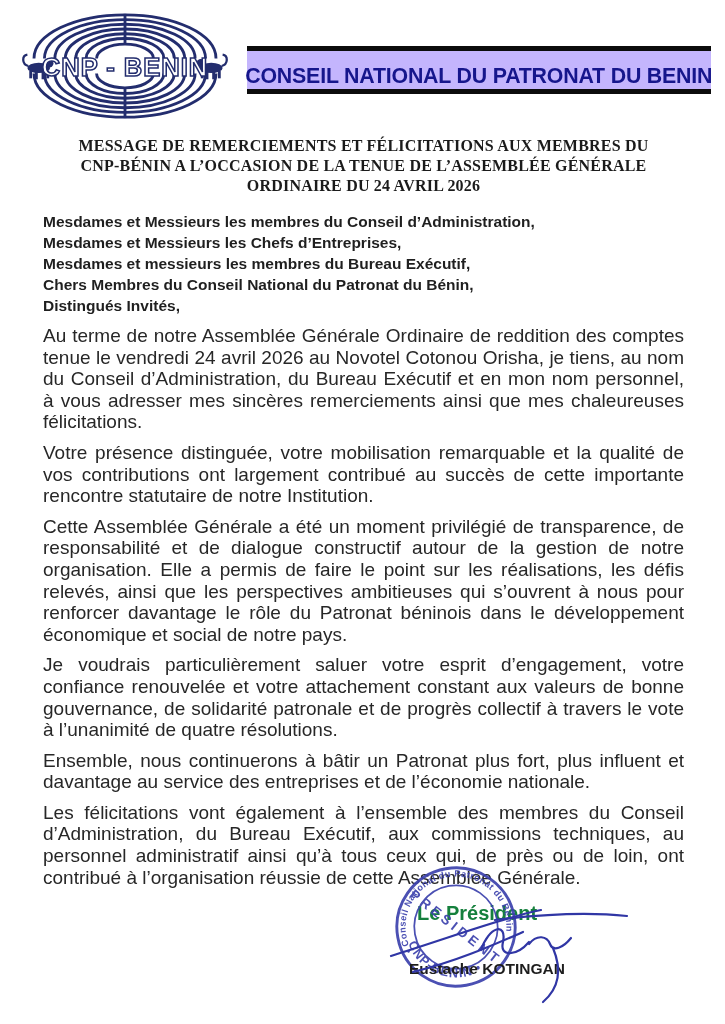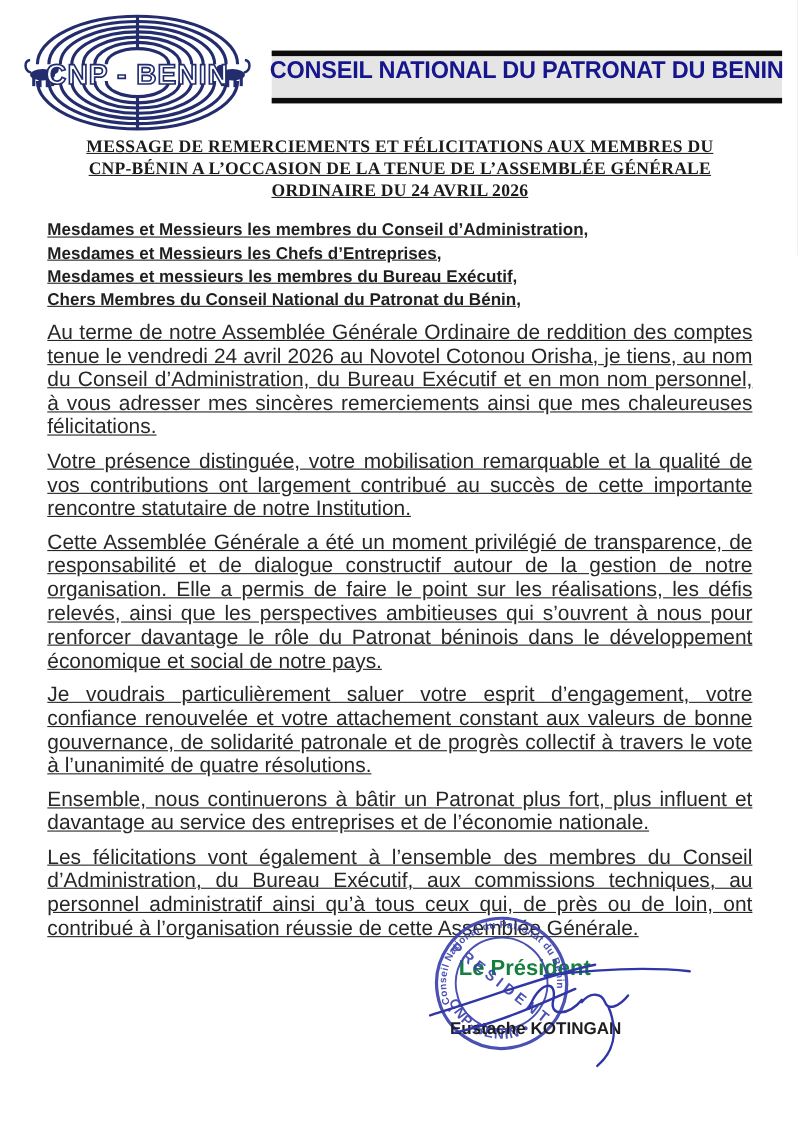--- a/index.html
+++ b/index.html
@@ -6,29 +6,29 @@
   html,body { background:#e8e8e8; }
   .page {
     position:relative; width:725px; height:1024px; margin:0 auto;
     background:#ffffff; overflow:hidden;
     font-family:"Liberation Sans", sans-serif; color:#262626;
   }
   
   .logo-wrap { position:absolute; left:16px; top:10px; width:218px; height:112px; }
   .banner {
     position:absolute; left:247px; top:46px; width:464px; height:48px;
-    background:#e5e5e5; border-top:5px solid #0c0c0c; border-bottom:5px solid #0c0c0c;
-    display:flex; align-items:flex-start; justify-content:center;
+    background:#c4b5fd; border-top:5px solid #0c0c0c; border-bottom:5px solid #0c0c0c;
+    display:flex; align-items:flex-end; justify-content:center;
   }
   .banner span {
     display:inline-block; font-weight:bold; font-size:22px; color:#16168c;
     letter-spacing:-0.2px; transform:scaleX(0.97); white-space:nowrap;
   }
   
-  .content { position:absolute; left:43px; top:124px; width:641px;text-decoration:underline; }
+  .content { position:absolute; left:43px; top:136px; width:641px; }
   .doc-title {
     font-family:"Liberation Serif", serif; font-weight:bold; font-size:16px;
     line-height:20px; text-align:center; color:#1b1b1b; letter-spacing:0.2px;
   }
   .salutations { margin-top:15px; font-weight:bold; font-size:15.5px; line-height:21px; color:#1f1f1f; }
   .body-par { margin-top:9px; font-size:19px; line-height:21.6px; text-align:justify; color:#272727; }
   
   .sig-block { position:relative; height:112px; margin-top:2px; }
   .sig-role { position:absolute; left:374px; top:12px; font-weight:bold; font-size:20px; color:#15803d; z-index:1; white-space:nowrap; }
   .sig-name { position:absolute; left:366px; top:70px; font-weight:bold; font-size:15.5px; color:#1d1d1d; z-index:3; white-space:nowrap; }
@@ -102,20 +102,21 @@
       <div>MESSAGE DE REMERCIEMENTS ET FÉLICITATIONS AUX MEMBRES DU</div>
       <div>CNP-BÉNIN A L’OCCASION DE LA TENUE DE L’ASSEMBLÉE GÉNÉRALE</div>
       <div>ORDINAIRE DU 24 AVRIL 2026</div>
     </div>
 
     <div class="salutations">
       <div>Mesdames et Messieurs les membres du Conseil d’Administration,</div>
       <div>Mesdames et Messieurs les Chefs d’Entreprises,</div>
       <div>Mesdames et messieurs les membres du Bureau Exécutif,</div>
       <div>Chers Membres du Conseil National du Patronat du Bénin,</div>
+      <div>Distingués Invités,</div>
     </div>
 
     <p class="body-par">Au terme de notre Assemblée Générale Ordinaire de reddition des comptes tenue le vendredi 24 avril 2026 au Novotel Cotonou Orisha, je tiens, au nom du Conseil d’Administration, du Bureau Exécutif et en mon nom personnel, à vous adresser mes sincères remerciements ainsi que mes chaleureuses félicitations.</p>
     <p class="body-par">Votre présence distinguée, votre mobilisation remarquable et la qualité de vos contributions ont largement contribué au succès de cette importante rencontre statutaire de notre Institution.</p>
     <p class="body-par">Cette Assemblée Générale a été un moment privilégié de transparence, de responsabilité et de dialogue constructif autour de la gestion de notre organisation. Elle a permis de faire le point sur les réalisations, les défis relevés, ainsi que les perspectives ambitieuses qui s’ouvrent à nous pour renforcer davantage le rôle du Patronat béninois dans le développement économique et social de notre pays.</p>
     <p class="body-par">Je voudrais particulièrement saluer votre esprit d’engagement, votre confiance renouvelée et votre attachement constant aux valeurs de bonne gouvernance, de solidarité patronale et de progrès collectif à travers le vote à l’unanimité de quatre résolutions.</p>
     <p class="body-par">Ensemble, nous continuerons à bâtir un Patronat plus fort, plus influent et davantage au service des entreprises et de l’économie nationale.</p>
     <p class="body-par">Les félicitations vont également à l’ensemble des membres du Conseil d’Administration, du Bureau Exécutif, aux commissions techniques, au personnel administratif ainsi qu’à tous ceux qui, de près ou de loin, ont contribué à l’organisation réussie de cette Assemblée Générale.</p>
 
     <div class="sig-block">

